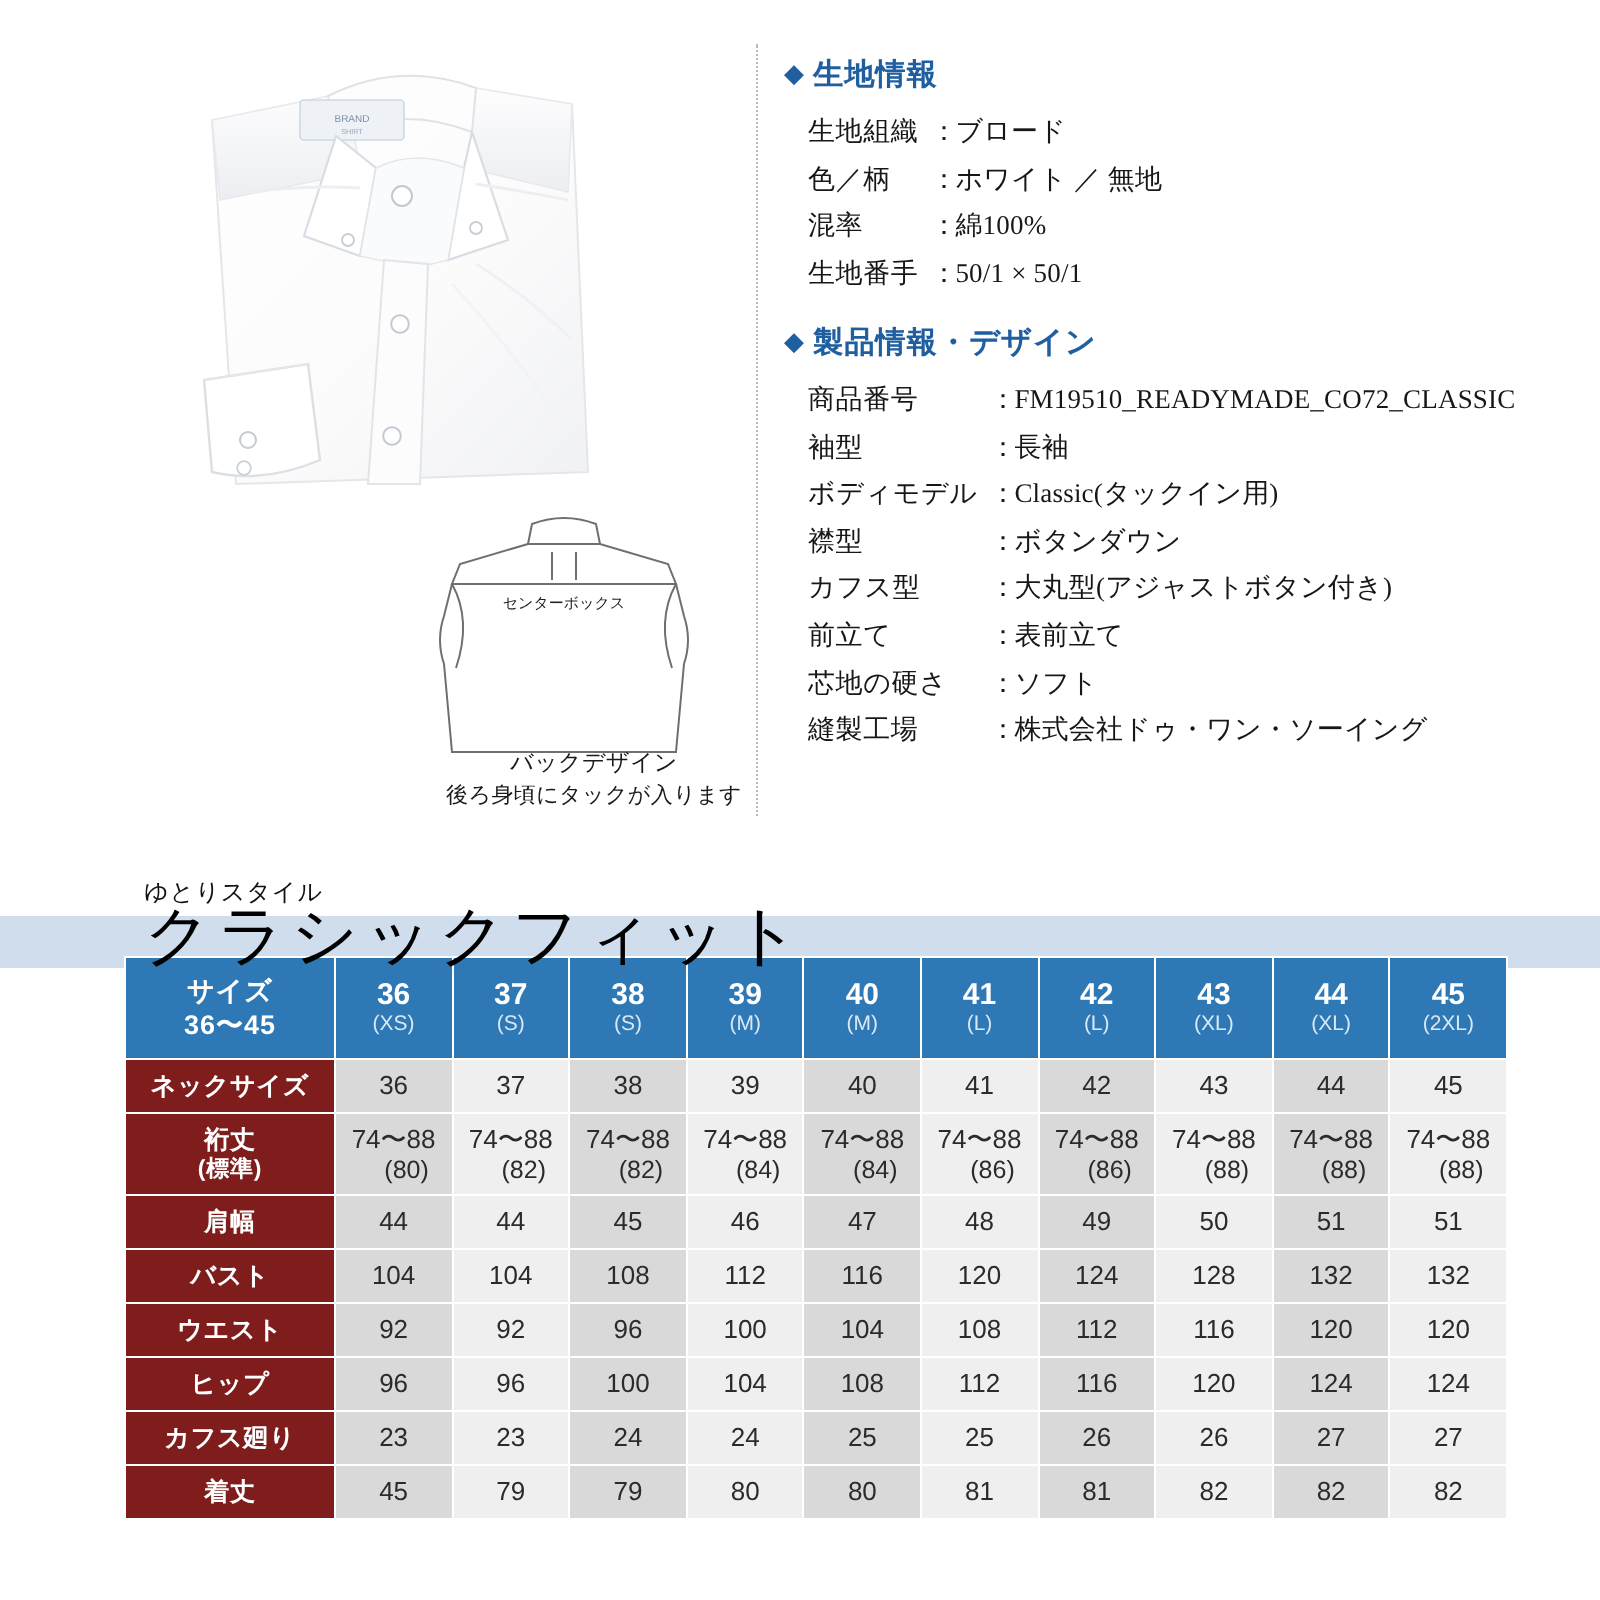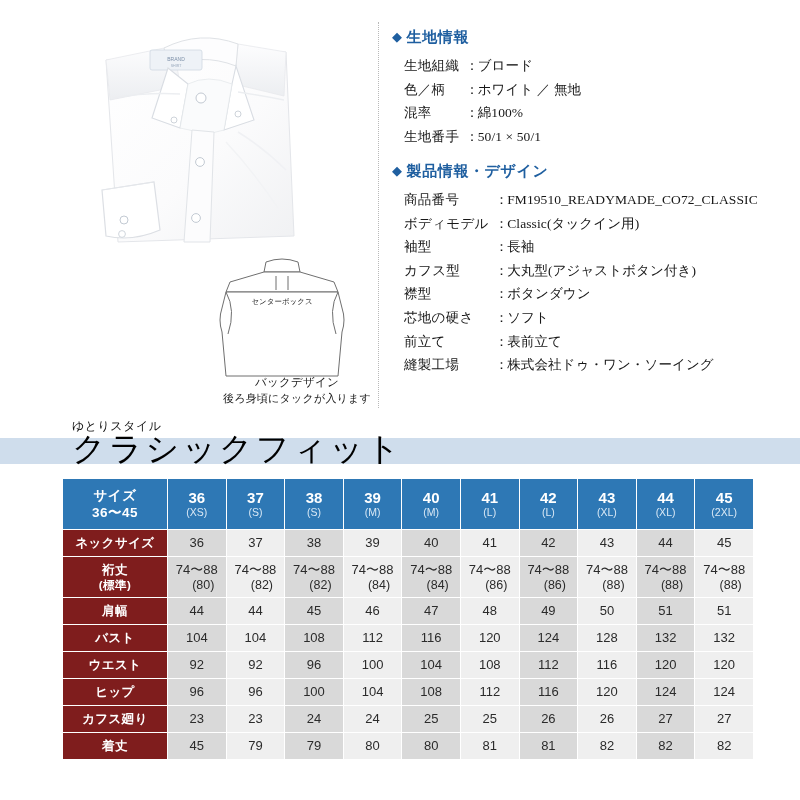--- a/index.html
+++ b/index.html
@@ -133,21 +133,21 @@
   .spec-value::before {
     content: "：";
     letter-spacing: -2px;
     margin-right: 1px;
   }
 
   
   .fit-title-wrap {
     position: absolute;
     left: 0;
-    top: 412px;
+    top: 432px;
     width: 800px;
     height: 62px;
   }
   .fit-band {
     position: absolute;
     left: 0;
     top: 26px;
     width: 800px;
     height: 26px;
     background: #cfddec;
@@ -375,42 +375,42 @@
       <div class="spec-heading">
         <span class="diamond">◆</span>
         <span>製品情報・デザイン</span>
       </div>
       <div class="spec-rows">
         <div class="spec-row">
           <span class="spec-label">商品番号</span>
           <span class="spec-value">FM19510_READYMADE_CO72_CLASSIC</span>
         </div>
         <div class="spec-row">
+          <span class="spec-label">袖型</span>
+          <span class="spec-value">長袖</span>
+        </div>
+        <div class="spec-row">
           <span class="spec-label">ボディモデル</span>
           <span class="spec-value">Classic(タックイン用)</span>
         </div>
         <div class="spec-row">
-          <span class="spec-label">袖型</span>
-          <span class="spec-value">長袖</span>
+          <span class="spec-label">襟型</span>
+          <span class="spec-value">ボタンダウン</span>
         </div>
         <div class="spec-row">
           <span class="spec-label">カフス型</span>
           <span class="spec-value">大丸型(アジャストボタン付き)</span>
         </div>
         <div class="spec-row">
-          <span class="spec-label">襟型</span>
-          <span class="spec-value">ボタンダウン</span>
+          <span class="spec-label">前立て</span>
+          <span class="spec-value">表前立て</span>
         </div>
         <div class="spec-row">
           <span class="spec-label">芯地の硬さ</span>
           <span class="spec-value">ソフト</span>
-        </div>
-        <div class="spec-row">
-          <span class="spec-label">前立て</span>
-          <span class="spec-value">表前立て</span>
         </div>
         <div class="spec-row">
           <span class="spec-label">縫製工場</span>
           <span class="spec-value">株式会社ドゥ・ワン・ソーイング</span>
         </div>
       </div>
     </div>
   </div>
 </div>
 

